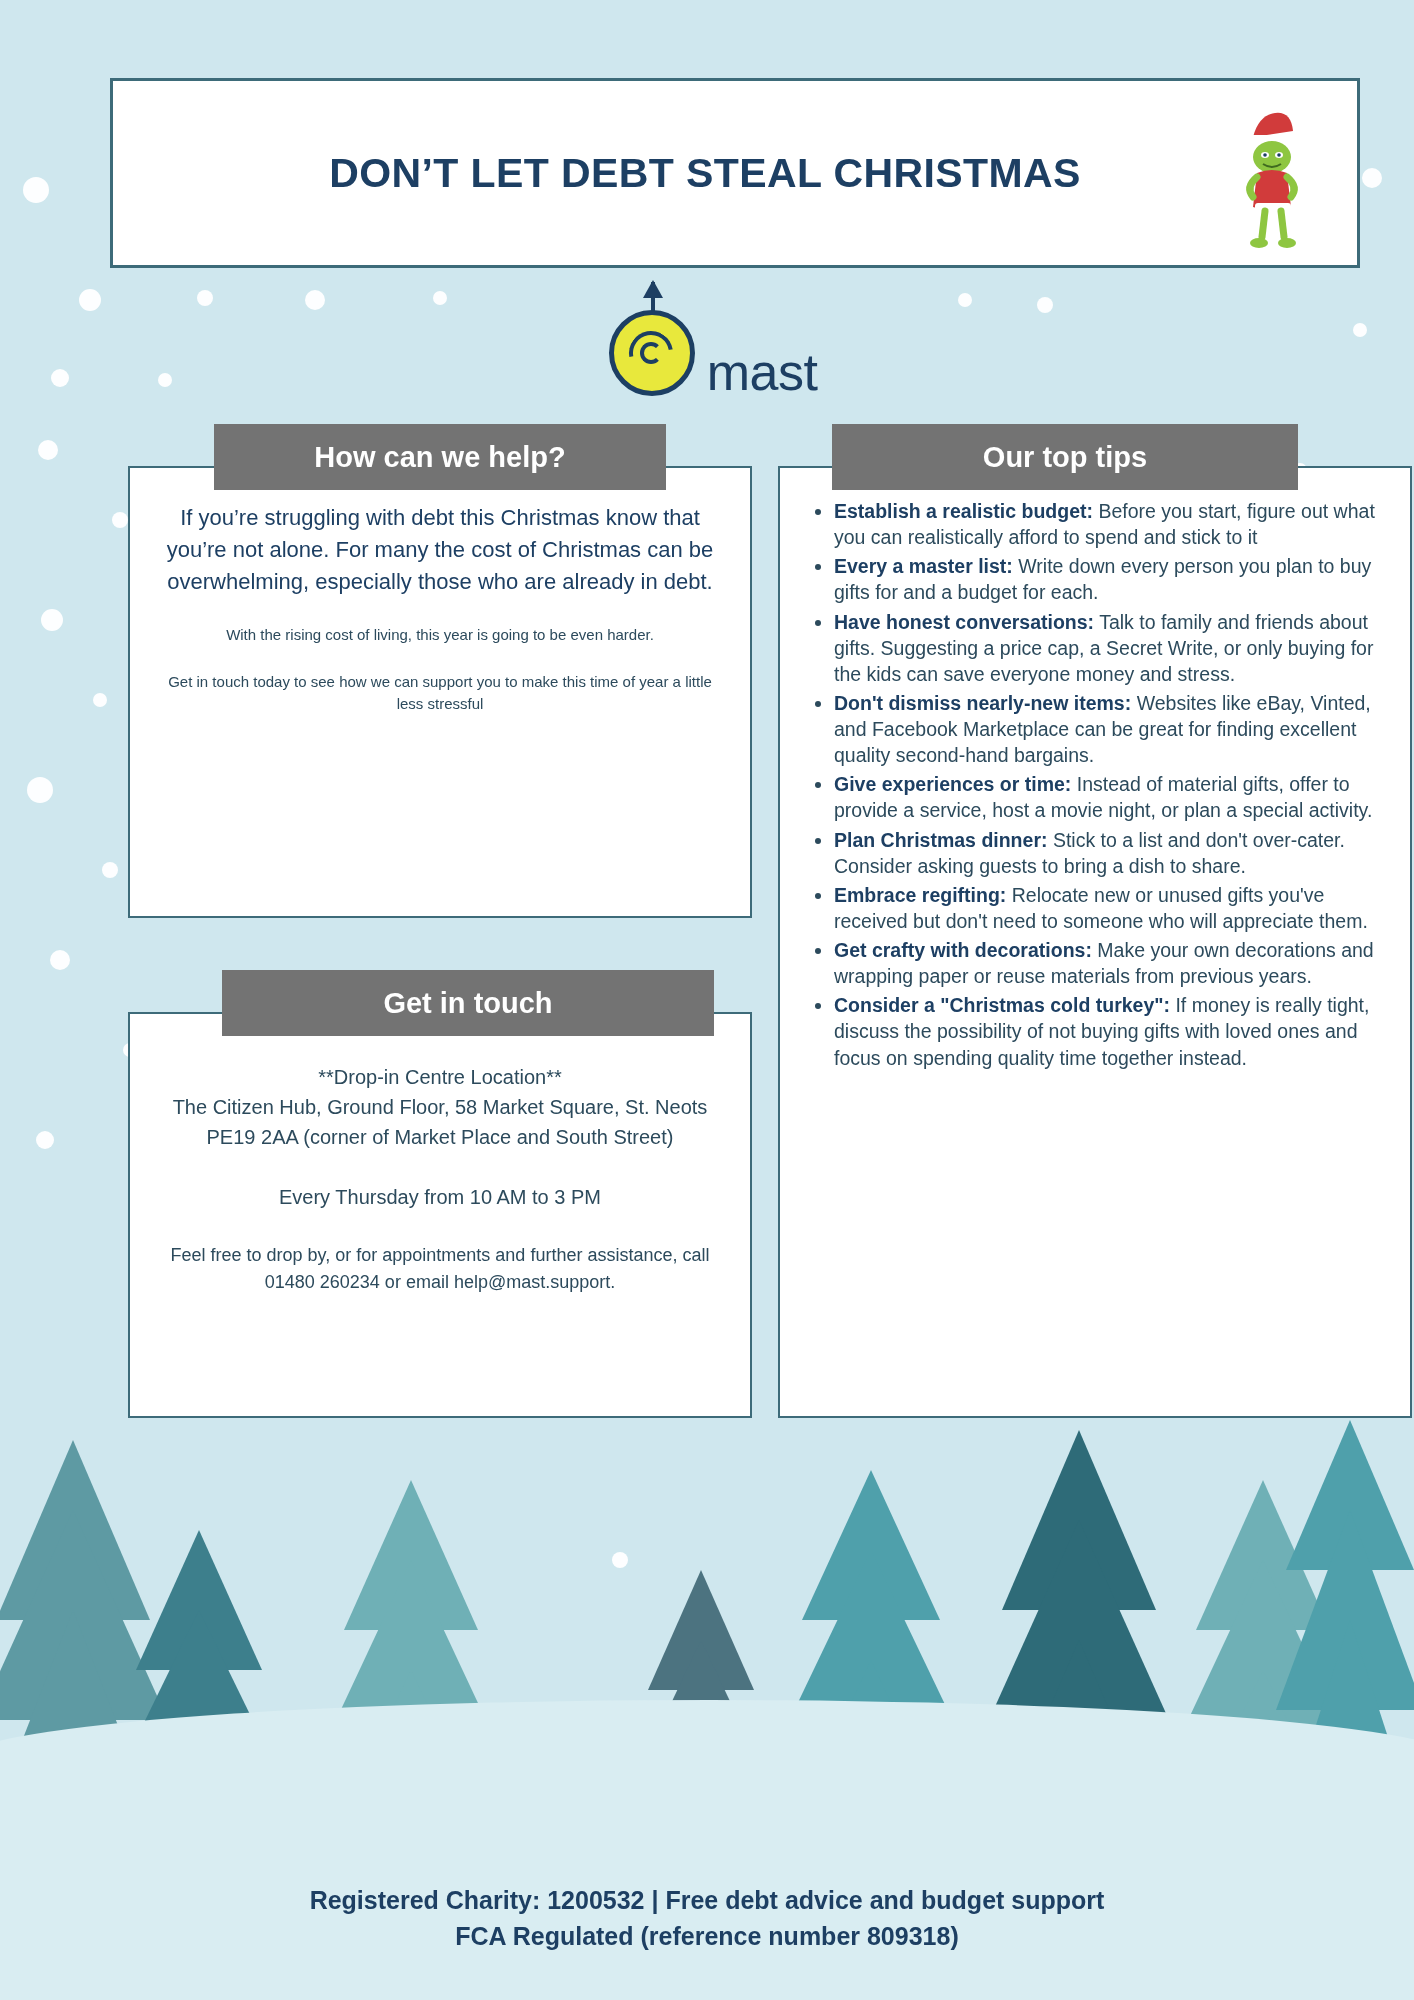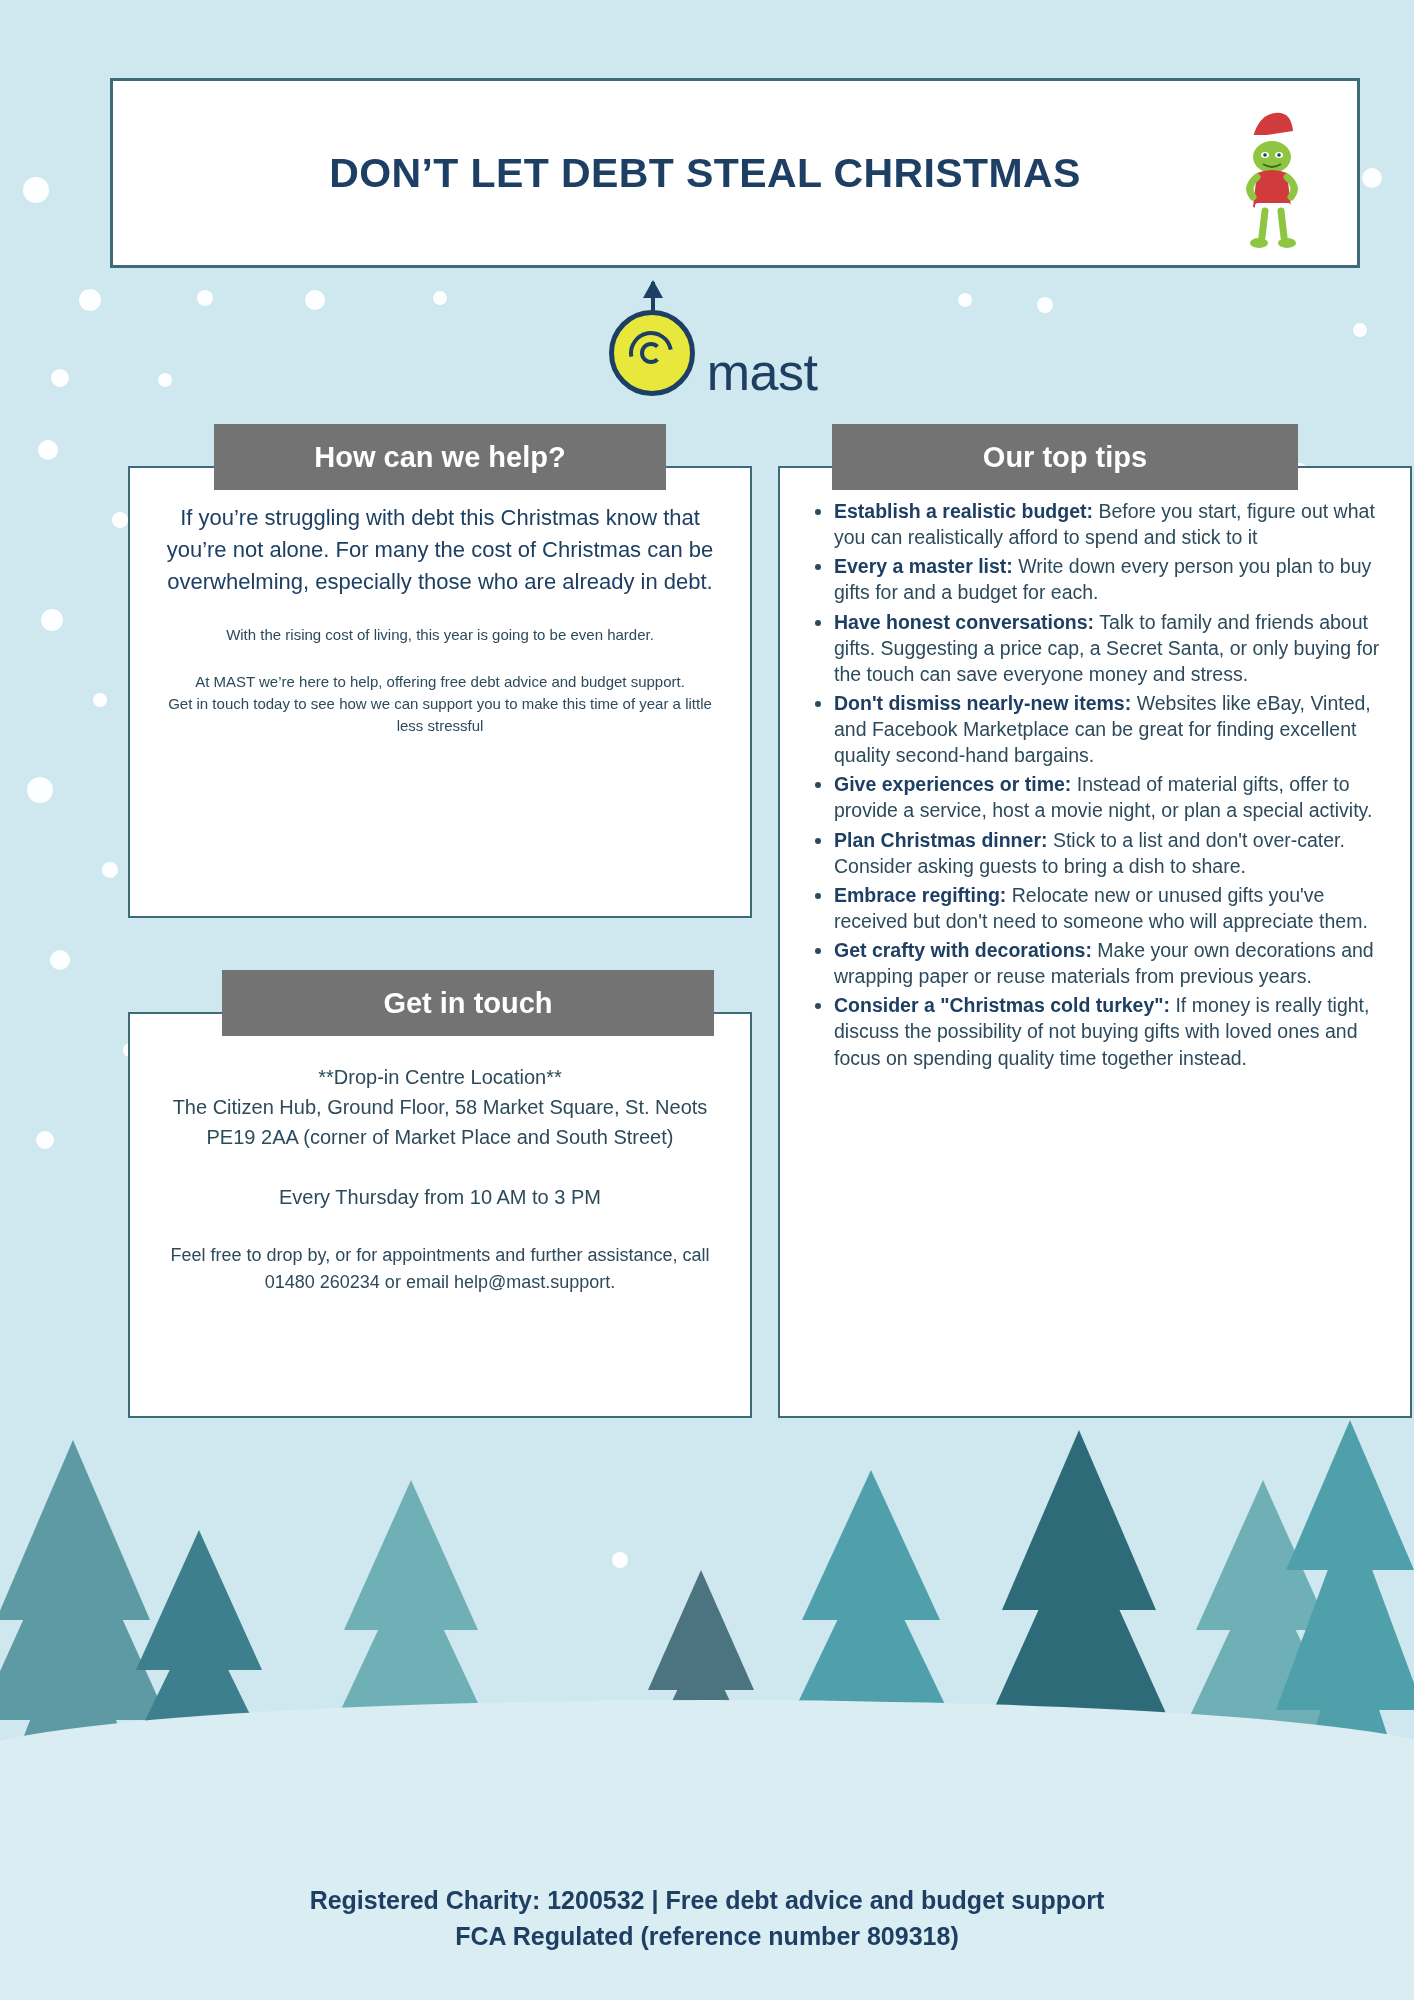--- a/index.html
+++ b/index.html
@@ -254,40 +254,39 @@
       <div class="logo-circle"></div>
       <div class="logo-spiral"></div>
       <div class="logo-spiral2"></div>
     </div>
     <div class="logo-text">mast</div>
   </div>
 
   <div class="panel-body" id="help-body">
     <p class="p-bold">If you’re struggling with debt this Christmas know that you’re not alone. For many the cost of Christmas can be overwhelming, especially those who are already in debt.</p>
     <p class="p-reg">With the rising cost of living, this year is going to be even harder.</p>
-    <p class="p-reg tight">At MAST we’re here to help, offering free debt advice and budget support.</p>
     <p class="p-reg">Get in touch today to see how we can support you to make this time of year a little less stressful</p>
   </div>
   <div class="panel-header" id="help-header">How can we help?</div>
 
   <div class="panel-body" id="touch-body">
     <p class="contact-line">**Drop-in Centre Location**</p>
     <p class="contact-line">The Citizen Hub, Ground Floor, 58 Market Square, St. Neots PE19 2AA (corner of Market Place and South Street)</p>
     <div class="gap-24"></div>
     <p class="contact-line">Every Thursday from 10 AM to 3 PM</p>
     <div class="gap-24"></div>
     <p class="contact-small">Feel free to drop by, or for appointments and further assistance, call 01480 260234 or email help@mast.support.</p>
   </div>
   <div class="panel-header" id="touch-header">Get in touch</div>
 
   <div class="panel-body" id="tips-body">
     <ul class="tips-list" id="tips-list">
         <li><b>Establish a realistic budget:</b><span> Before you start, figure out what you can realistically afford to spend and stick to it</span></li>
         <li><b>Every a master list:</b><span> Write down every person you plan to buy gifts for and a budget for each.</span></li>
-        <li><b>Have honest conversations:</b><span> Talk to family and friends about gifts. Suggesting a price cap, a Secret Santa, or only buying for the touch can save everyone money and stress.</span></li>
+        <li><b>Have honest conversations:</b><span> Talk to family and friends about gifts. Suggesting a price cap, a Secret Write, or only buying for the kids can save everyone money and stress.</span></li>
         <li><b>Don't dismiss nearly-new items:</b><span> Websites like eBay, Vinted, and Facebook Marketplace can be great for finding excellent quality second-hand bargains.</span></li>
         <li><b>Give experiences or time:</b><span> Instead of material gifts, offer to provide a service, host a movie night, or plan a special activity.</span></li>
         <li><b>Plan Christmas dinner:</b><span> Stick to a list and don't over-cater. Consider asking guests to bring a dish to share.</span></li>
         <li><b>Embrace regifting:</b><span> Relocate new or unused gifts you've received but don't need to someone who will appreciate them.</span></li>
         <li><b>Get crafty with decorations:</b><span> Make your own decorations and wrapping paper or reuse materials from previous years.</span></li>
         <li><b>Consider a "Christmas cold turkey":</b><span> If money is really tight, discuss the possibility of not buying gifts with loved ones and focus on spending quality time together instead.</span></li>
       </ul>
   </div>
   <div class="panel-header" id="tips-header">Our top tips</div>
 

